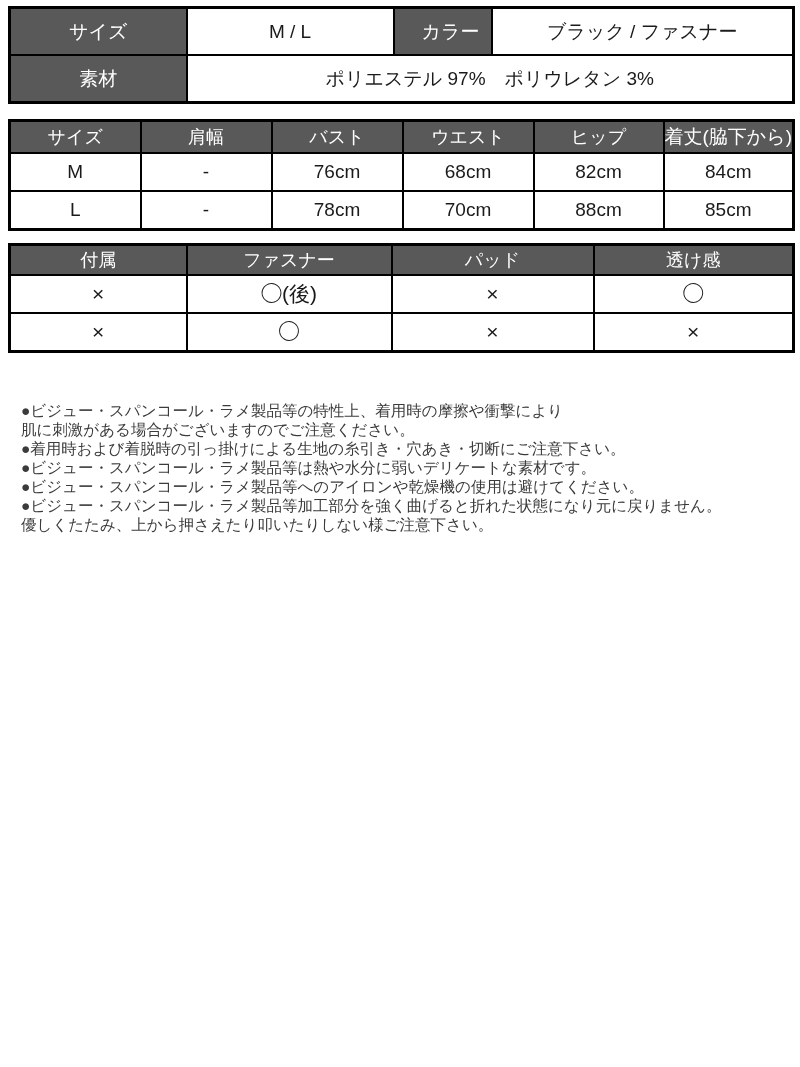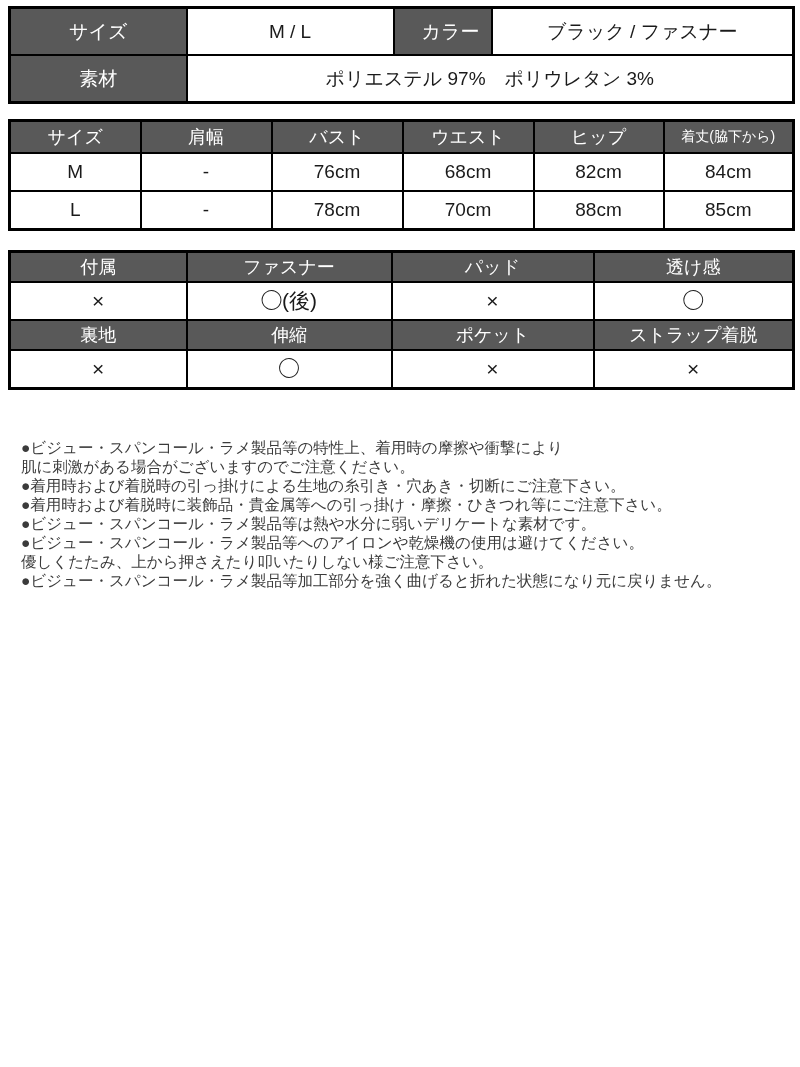--- a/index.html
+++ b/index.html
@@ -44,23 +44,23 @@
   .t1 th.bleed::before{
     content:"";position:absolute;z-index:1;
     top:-6px;bottom:-4px;left:-1px;right:-1px;
     background:var(--header-bg);
   }
   .t1 th.bleed span{position:relative;z-index:2;margin-left:16px;}
   
   .t2{margin-top:15px;}
   .t2 th{height:30px;font-size:18px;}
   .t2 td{height:36px;font-size:19px;}
-  .t2 th.longhead{font-size:14px;}
+  .t2 th.longhead{font-size:19px;text-align:right;}
   
-  .t3{margin-top:19px;}
+  .t3{margin-top:12px;}
   .t3 th{height:28px;font-size:18px;}
   .t3 td{height:36px;font-size:21px;font-weight:300;}
   .t3 td.mark{letter-spacing:0;}
   
   .care{
     margin-top:48px;
     padding-left:13px;
     color:var(--notice-text);
     font-size:15.5px;
     line-height:19px;
@@ -145,38 +145,31 @@
       <th>パッド</th>
       <th>透け感</th>
     </tr>
     <tr>
       <td class="mark">×</td>
       <td class="mark">◯(後)</td>
       <td class="mark">×</td>
       <td class="mark">◯</td>
     </tr>
     <tr>
-      <th>裏地</th>
-      <th>伸縮</th>
-      <th>ポケット</th>
-      <th>ストラップ着脱</th>
-    </tr>
-    <tr>
       <td class="mark">×</td>
       <td class="mark">◯</td>
       <td class="mark">×</td>
       <td class="mark">×</td>
     </tr>
   </tbody>
     </table>
 
   <div class="care">
     <div class="line">●ビジュー・スパンコール・ラメ製品等の特性上、着用時の摩擦や衝撃により</div>
     <div class="line">肌に刺激がある場合がございますのでご注意ください。</div>
     <div class="line">●着用時および着脱時の引っ掛けによる生地の糸引き・穴あき・切断にご注意下さい。</div>
-    <div class="line">●着用時および着脱時に装飾品・貴金属等への引っ掛け・摩擦・ひきつれ等にご注意下さい。</div>
     <div class="line">●ビジュー・スパンコール・ラメ製品等は熱や水分に弱いデリケートな素材です。</div>
     <div class="line">●ビジュー・スパンコール・ラメ製品等へのアイロンや乾燥機の使用は避けてください。</div>
+    <div class="line">●ビジュー・スパンコール・ラメ製品等加工部分を強く曲げると折れた状態になり元に戻りません。</div>
     <div class="line">優しくたたみ、上から押さえたり叩いたりしない様ご注意下さい。</div>
-    <div class="line">●ビジュー・スパンコール・ラメ製品等加工部分を強く曲げると折れた状態になり元に戻りません。</div>
   </div>
 
 </div>
 
 </body></html>

